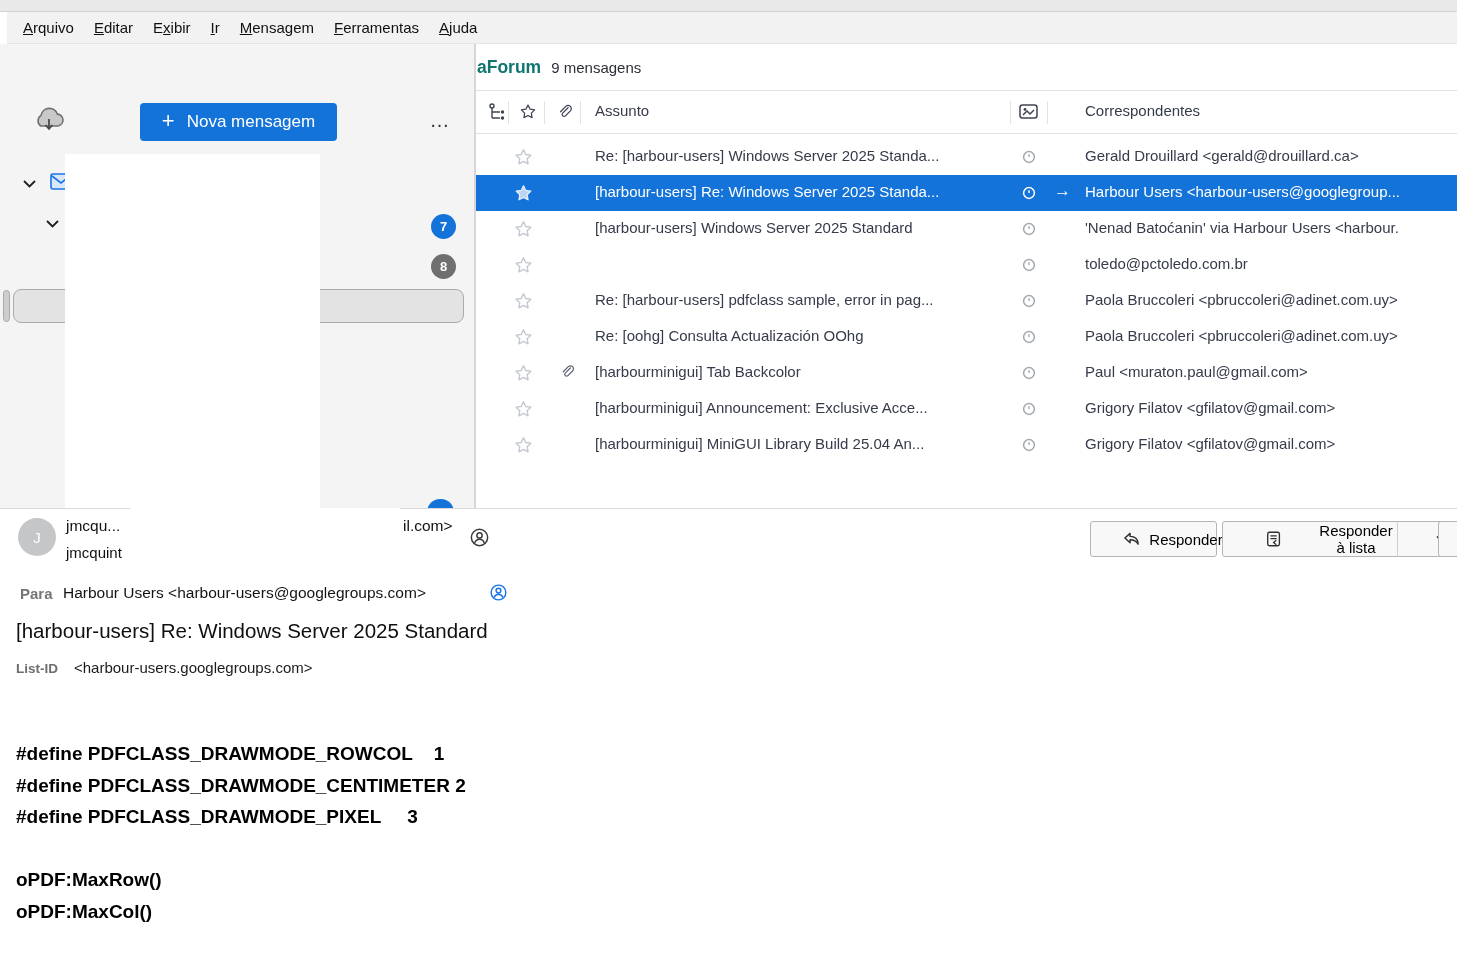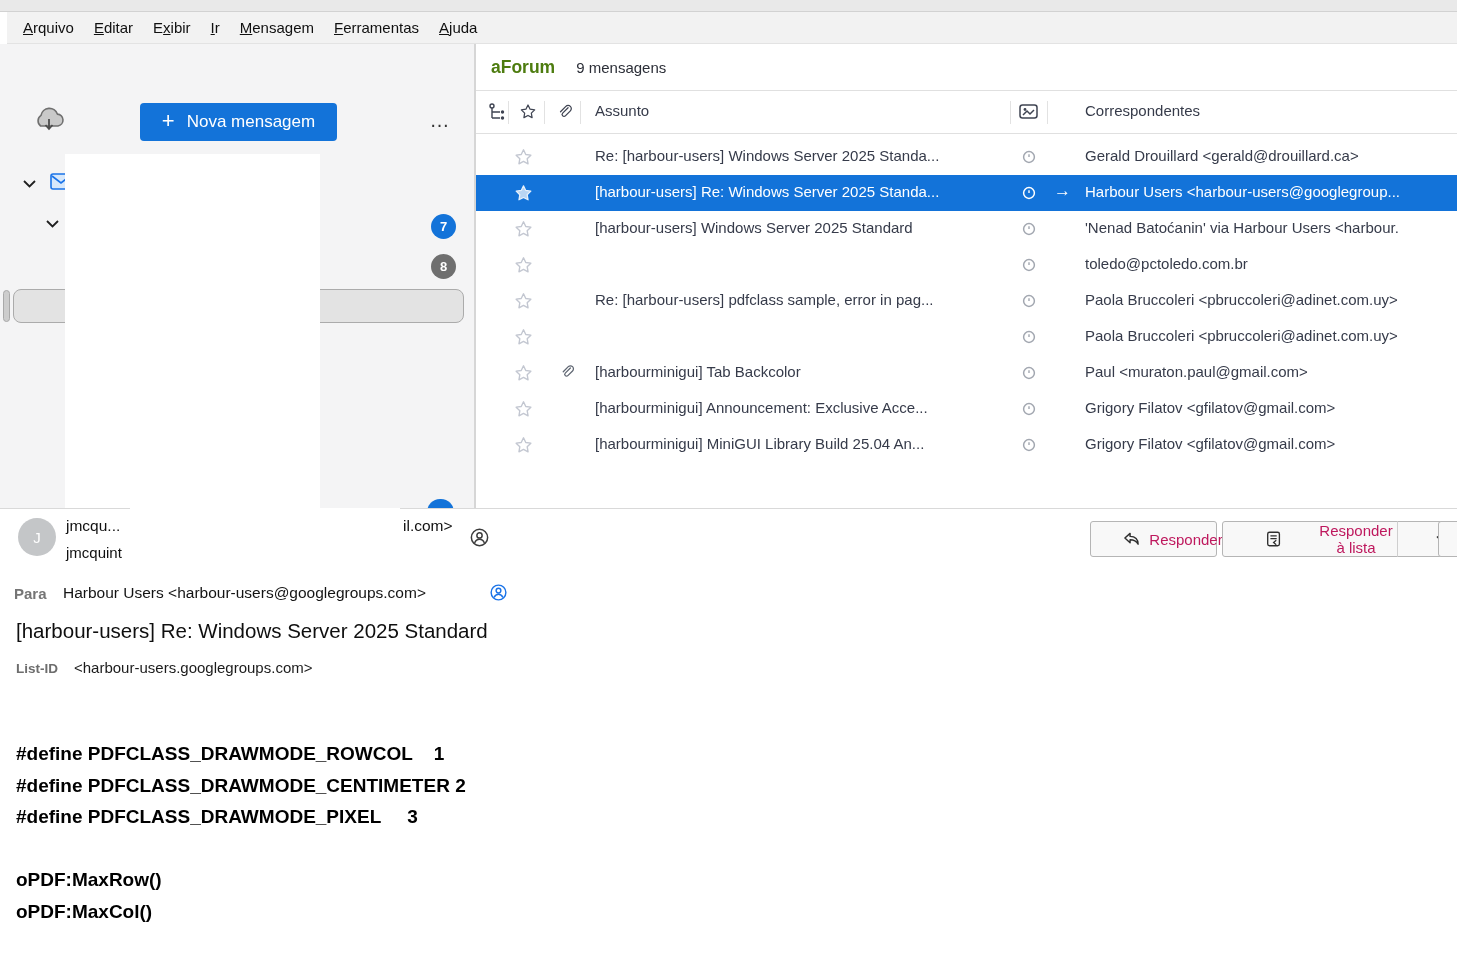--- a/index.html
+++ b/index.html
@@ -25,22 +25,22 @@
   .badge-8{left:431px;top:210px;width:25px;height:25px;background:#6f6f6f;}
   .badge-15{left:427px;top:455px;width:27px;height:26px;background:#1373d9;}
   .filter-box{position:absolute;left:13px;top:245px;width:451px;height:34px;background:#e3e3e3;border:1px solid #ababab;border-radius:8px;box-sizing:border-box;}
   .filter-strip{position:absolute;left:3px;top:246px;width:7px;height:32px;background:#cdcdcd;border:1px solid #a9a9a9;border-radius:4px;box-sizing:border-box;}
   .redact-folder{position:absolute;left:65px;top:110px;width:255px;height:395px;background:#fff;}
   .red-fragment{position:absolute;left:78px;top:492px;width:11px;height:11px;overflow:hidden;}
   .red-fragment span{display:block;color:#d93025;font-weight:bold;font-size:16px;margin-top:-7px;}
   
   .list-pane{position:absolute;left:476px;top:44px;width:981px;height:464px;background:#fff;}
   .list-header{position:absolute;left:0;top:0;width:100%;height:47px;border-bottom:1px solid #e0e0e0;box-sizing:border-box;display:flex;align-items:center;}
-  .folder-name{font-size:17.5px;font-weight:bold;color:#4d7c0f;margin-left:15px;}
-  .msg-count{font-size:15px;color:#2c2f38;margin-left:21px;}
+  .folder-name{font-size:17.5px;font-weight:bold;color:#0f766e;margin-left:1px;}
+  .msg-count{font-size:15px;color:#2c2f38;margin-left:10px;}
   .col-header{position:absolute;left:0;top:47px;width:100%;height:43px;border-bottom:1px solid #e0e0e0;box-sizing:border-box;}
   .colsep{position:absolute;top:10px;width:1px;height:23px;background:#e2e2e2;}
   .col-assunto{position:absolute;left:119px;top:11px;font-size:15px;color:#363b4a;}
   .col-corresp{position:absolute;left:609px;top:11px;font-size:15px;color:#363b4a;}
   .hicon{position:absolute;top:11px;}
   .rows{position:absolute;left:0;top:95px;width:100%;}
   .row{position:absolute;left:0;width:100%;height:36px;color:#363b4a;}
   .row .star{position:absolute;left:37px;top:8px;}
   .row .clip{position:absolute;left:82px;top:7px;}
   .row .subj{position:absolute;left:119px;top:8px;font-size:15px;white-space:nowrap;overflow:hidden;width:405px;}
@@ -50,26 +50,26 @@
   .row.selected{background:#1373d9;color:#fff;}
   .row.selected .subj,.row.selected .corr{color:#fff;}
   
   .header-pane{position:absolute;left:0;top:508px;width:1457px;height:186px;background:#fff;border-top:1px solid #d9d9d9;box-sizing:border-box;}
   .avatar{position:absolute;left:18px;top:9px;width:38px;height:38px;border-radius:50%;background:#c4c6c8;color:#fff;font-size:15px;display:flex;align-items:center;justify-content:center;}
   .sender-prefix{position:absolute;left:66px;top:8px;font-size:15.5px;color:#101010;}
   .sender-suffix{position:absolute;left:403px;top:8px;font-size:15.5px;color:#101010;}
   .sender-line2{position:absolute;left:66px;top:35px;font-size:15px;color:#101010;}
   .sender-person{position:absolute;left:469px;top:18px;}
   .redact-header{position:absolute;left:130px;top:-1px;width:270px;height:63px;background:#fff;}
-  .hdr-btn{position:absolute;top:12px;height:36px;border:1px solid #b5b5b5;border-radius:3px;background:#f8f8f8;font-size:15px;font-family:inherit;color:#be185d;display:flex;align-items:center;justify-content:center;gap:8px;box-sizing:border-box;padding-left:44px;}
+  .hdr-btn{position:absolute;top:12px;height:36px;border:1px solid #b5b5b5;border-radius:3px;background:#f8f8f8;font-size:15px;font-family:inherit;color:#000000;display:flex;align-items:center;justify-content:center;gap:8px;box-sizing:border-box;padding-left:44px;}
   .btn-reply{left:1090px;width:127px;}
   .btn-reply-list{left:1222px;width:176px;border-radius:3px 0 0 3px;gap:36px;}
   .btn-reply-list-dd{left:1397px;width:34px;border-left:1px solid #cfcfcf;border-radius:0 3px 3px 0;}
   .btn-forward-cut{left:1438px;width:60px;}
-  .para-label{position:absolute;left:14px;top:76px;font-size:15px;font-weight:600;color:#757575;}
+  .para-label{position:absolute;left:20px;top:76px;font-size:15px;font-weight:600;color:#757575;}
   .para-value{position:absolute;left:63px;top:75px;font-size:15.5px;color:#141414;}
   .para-person{position:absolute;left:489px;top:74px;}
   .msg-subject{position:absolute;left:16px;top:110px;font-size:20.5px;font-weight:500;color:#0f0f0f;}
   .listid-label{position:absolute;left:16px;top:152px;font-size:13.5px;font-weight:bold;color:#6d6d6d;}
   .listid-value{position:absolute;left:74px;top:150px;font-size:15px;color:#1b1b1b;}
   
   .body-pane{position:absolute;left:0;top:694px;width:1457px;height:260px;background:#fff;}
   .body-text{position:absolute;left:16px;top:44px;font-size:19px;font-weight:bold;line-height:31.5px;color:#000;white-space:pre-wrap;}
   svg{display:block;}
 </style>
@@ -258,20 +258,21 @@
           </span>
         <span class="corr">Paola Bruccoleri &lt;pbruccoleri@adinet.com.uy&gt;</span>
       </div>
 
       <div class="row" style="top:180px">
         <span class="star">
             <svg width="21" height="21" viewBox="0 0 24 24">
               <path d="M12 3.2l2.6 5.3 5.8.8-4.2 4.1 1 5.8-5.2-2.7-5.2 2.7 1-5.8-4.2-4.1 5.8-.8z" fill="none" stroke="#c3c7d1" stroke-width="1.6" stroke-linejoin="round"></path>
             </svg>
           </span>
+        <span class="subj">Re: [oohg] Consulta Actualización OOhg</span>
         <span class="status">
             <svg width="14" height="14" viewBox="0 0 14 14">
               <circle cx="7" cy="7" r="5.4" fill="none" stroke="#a2a7b0" stroke-width="1.5"></circle>
               <path d="M7 4.2V7" stroke="#a2a7b0" stroke-width="1.4"></path>
             </svg>
           </span>
         <span class="corr">Paola Bruccoleri &lt;pbruccoleri@adinet.com.uy&gt;</span>
       </div>
 
       <div class="row" style="top:216px">

